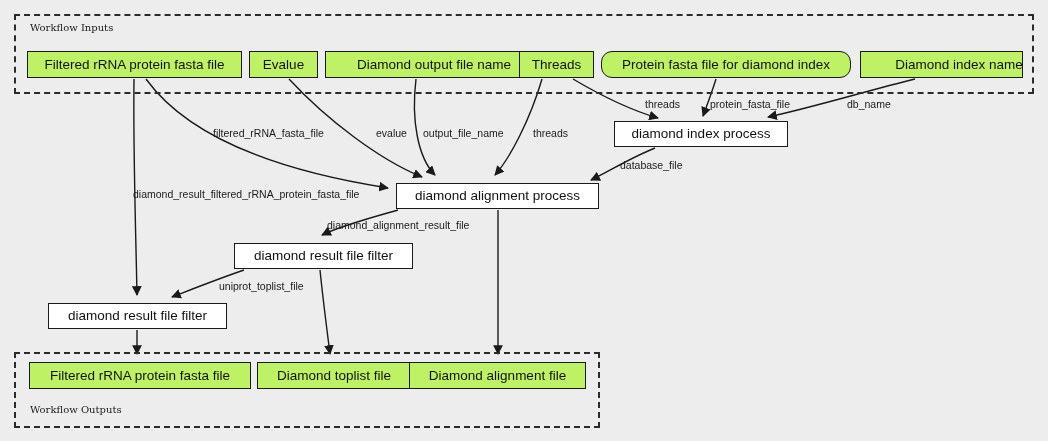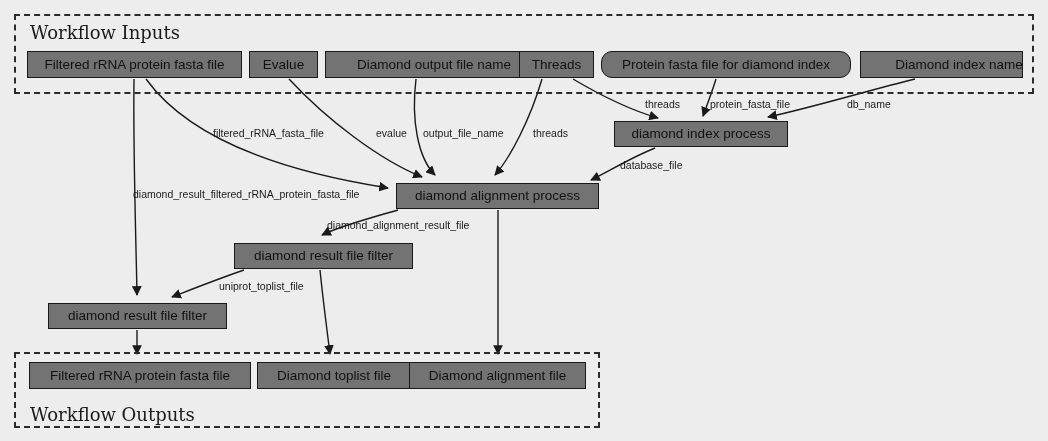--- a/index.html
+++ b/index.html
@@ -28,41 +28,41 @@
   }
   .group-box {
     position: absolute;
     border: 2px dashed #2b2b2b;
     background: transparent;
     box-sizing: border-box;
   }
   .group-label {
     position: absolute;
     font-family: "DejaVu Serif", "Liberation Serif", serif;
-    font-size: 18px;
+    font-size: 10px;
     color: #1a1a1a;
     white-space: nowrap;
   }
   .node {
     position: absolute;
     box-sizing: border-box;
     border: 1.6px solid #1a1a1a;
     display: flex;
     align-items: center;
     justify-content: center;
     font-size: 13.5px;
     color: #111111;
     white-space: nowrap;
     line-height: 1;
   }
   .node-io {
-    background: #737373;
+    background: #bef264;
   }
   .node-step {
-    background: #737373;
+    background: #ffffff;
   }
   .edge-label {
     position: absolute;
     font-size: 10.5px;
     color: #1a1a1a;
     white-space: nowrap;
     background: transparent;
     line-height: 1;
   }
 </style>

